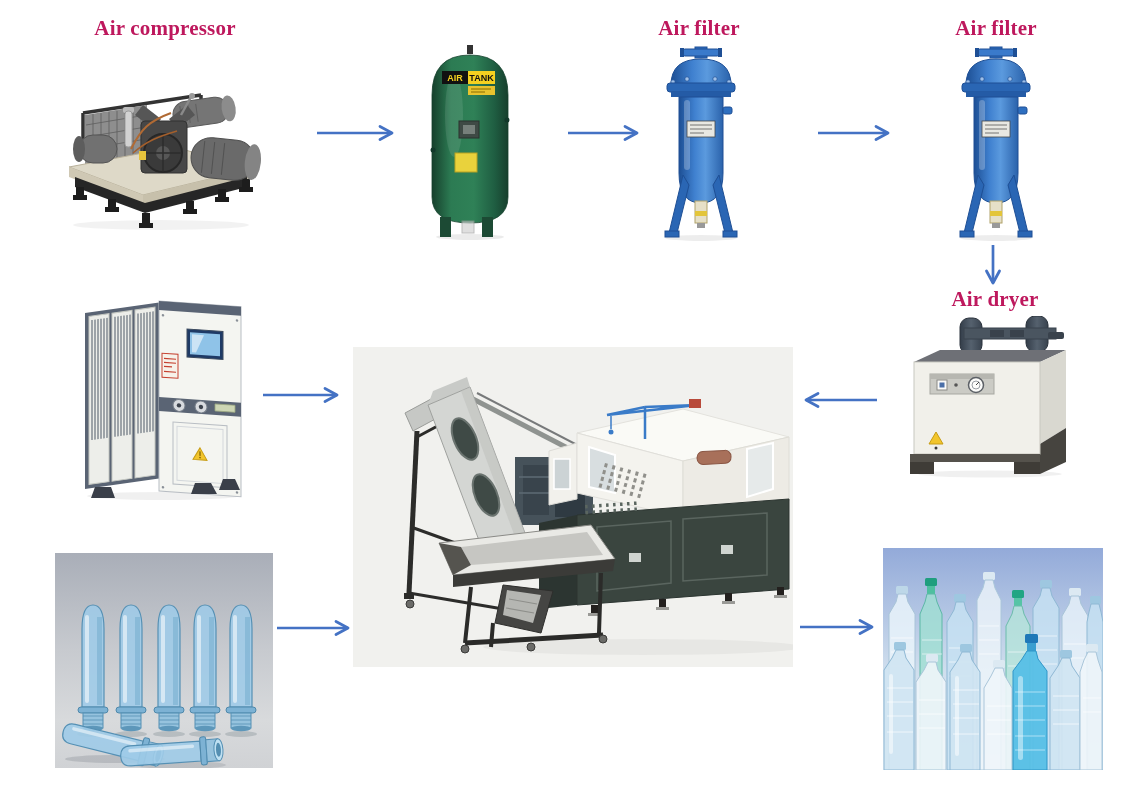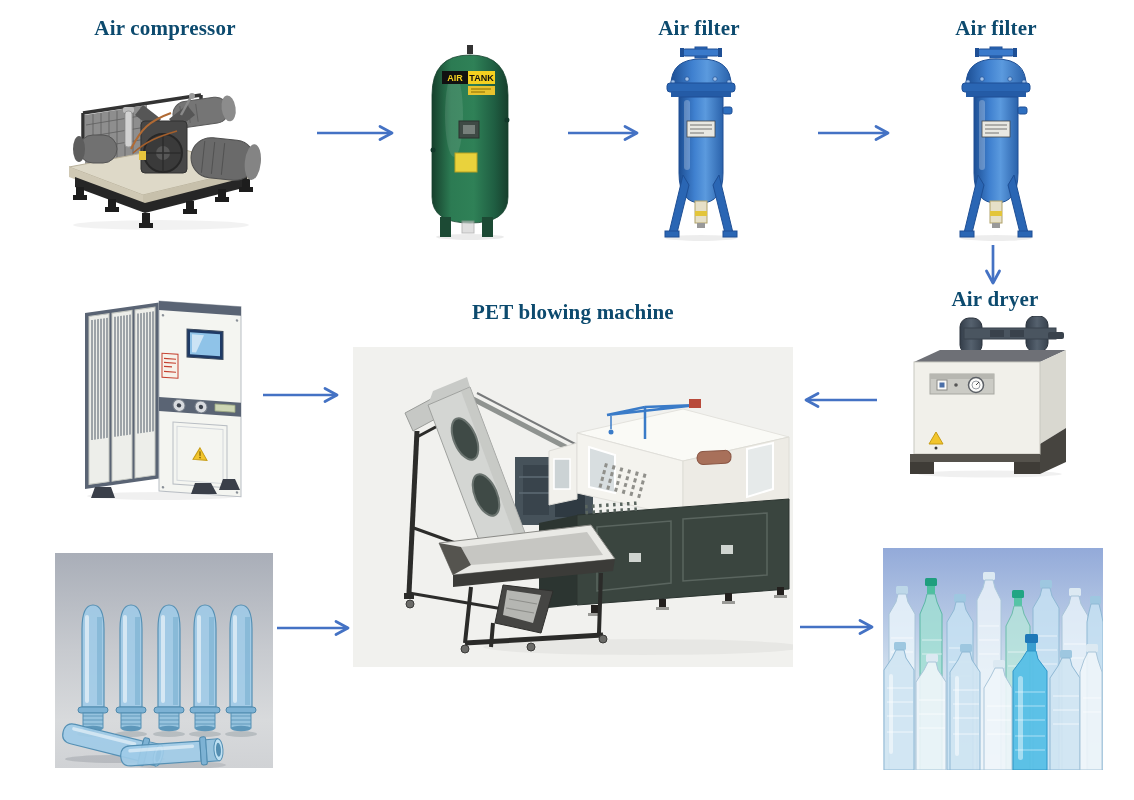--- a/index.html
+++ b/index.html
@@ -1,19 +1,19 @@
 <!DOCTYPE html>
 <html><head>
 <meta charset="utf-8">
 <style>
   html,body{margin:0;padding:0;background:#fff;}
   #canvas{position:relative;width:1134px;height:800px;background:#ffffff;overflow:hidden;
           font-family:"Liberation Serif",serif;}
   .lbl{position:absolute;font-weight:700;font-size:21px;line-height:1.15;text-align:center;
-       color:#0c4a6e;font-family:"Liberation Serif",serif;letter-spacing:.2px;}
+       color:#be185d;font-family:"Liberation Serif",serif;letter-spacing:.2px;}
   .fig{position:absolute;display:block;}
   #arrow-layer{position:absolute;left:0;top:0;width:1134px;height:800px;pointer-events:none;}
 </style>
 </head>
 <body>
 
 <div id="canvas">
 
   <svg width="0" height="0" style="position:absolute" aria-hidden="true">
     <defs>
@@ -61,21 +61,20 @@
     <line x1="993" y1="245" x2="993" y2="283" stroke="#4472c4" stroke-width="2.7" marker-end="url(#ah)"></line>
     <line x1="877" y1="400" x2="806" y2="400" stroke="#4472c4" stroke-width="2.7" marker-end="url(#ah)"></line>
     <line x1="263" y1="395" x2="337" y2="395" stroke="#4472c4" stroke-width="2.7" marker-end="url(#ah)"></line>
     <line x1="277" y1="628" x2="348" y2="628" stroke="#4472c4" stroke-width="2.7" marker-end="url(#ah)"></line>
     <line x1="800" y1="627" x2="872" y2="627" stroke="#4472c4" stroke-width="2.7" marker-end="url(#ah)"></line>
   </svg>
 
   <div class="lbl" style="left:45px;top:16px;width:240px">Air compressor</div>
   <div class="lbl" style="left:619px;top:16px;width:160px">Air filter</div>
   <div class="lbl" style="left:916px;top:16px;width:160px">Air filter</div>
-  <div class="lbl" style="left:423px;top:300px;width:300px">PET blowing machine</div>
   <div class="lbl" style="left:905px;top:287px;width:180px">Air dryer</div>
 
   <svg class="fig" style="left:53px;top:55px" width="212" height="180" viewBox="0 0 212 180">
     <ellipse cx="108" cy="170" rx="88" ry="5" fill="#000" opacity="0.05"></ellipse>
 
     <path d="M30,58 L30,104 M30,58 L148,40 M148,40 L148,56" stroke="#333" stroke-width="3.5" fill="none"></path>
     <polygon points="32,60 94,50 94,98 32,110" fill="#7a7a7a" opacity="0.85"></polygon>
     <path d="M40,59 V108 M48,58 V107 M56,57 V105 M64,56 V104 M72,55 V102 M80,54 V101 M88,52 V99 M33,70 L93,60 M33,82 L93,72 M33,94 L93,84" stroke="#5e5e5e" stroke-width="0.8"></path>
 
     <polygon points="16,112 122,92 198,114 90,140" fill="#ded9c8" stroke="#b9b19b" stroke-width="1"></polygon>

